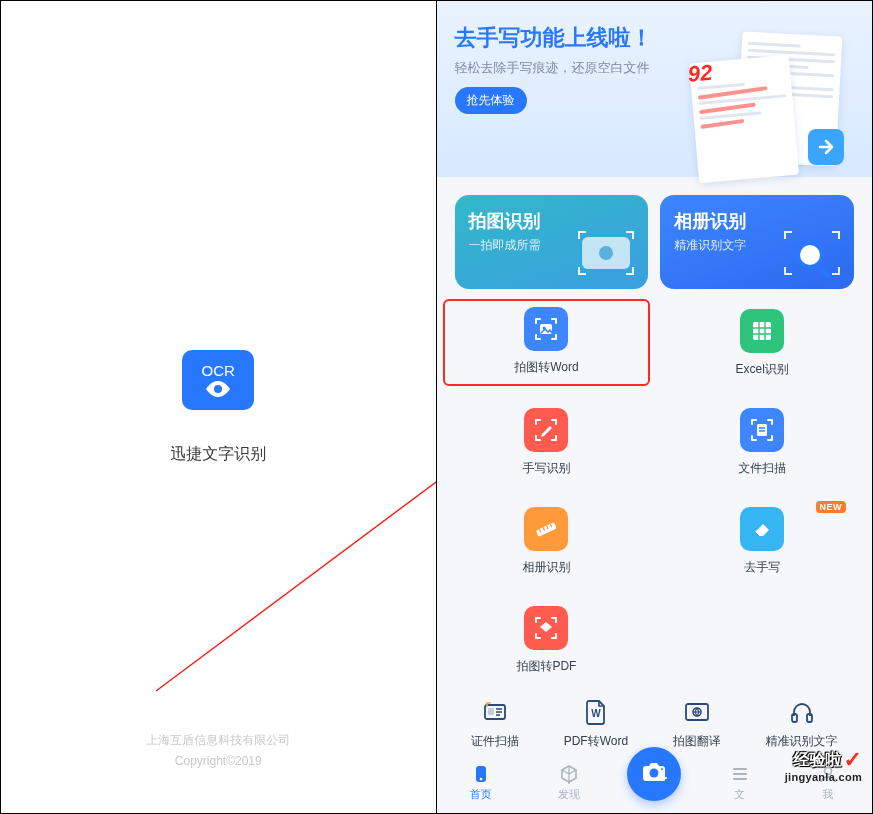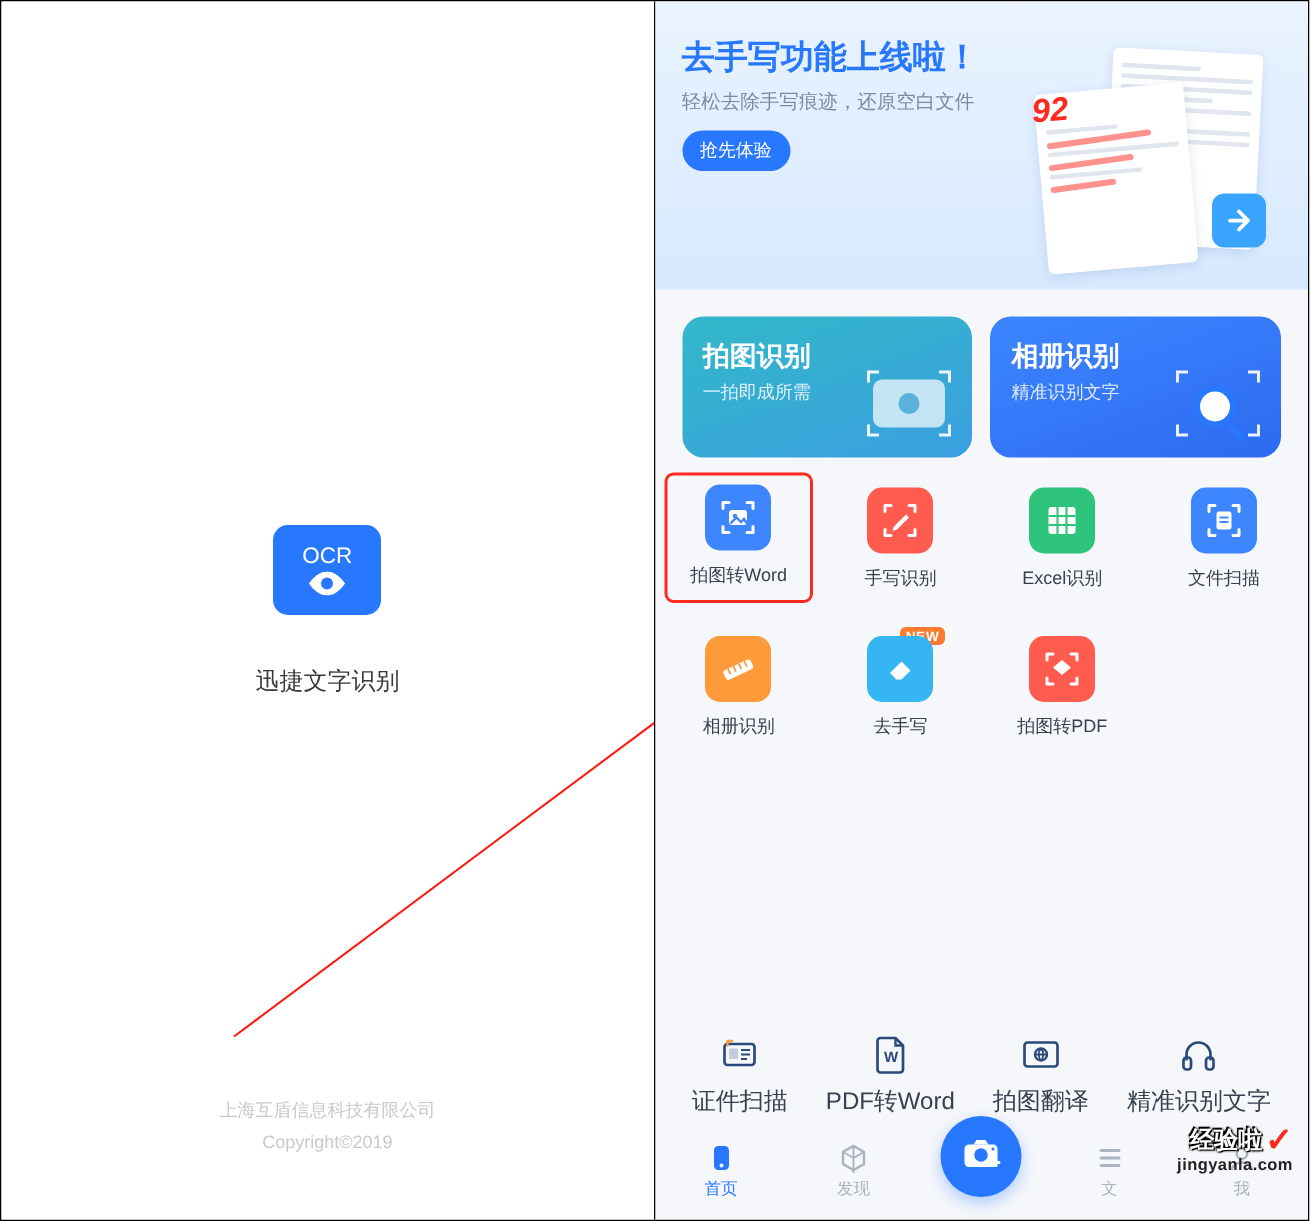--- a/index.html
+++ b/index.html
@@ -41,37 +41,37 @@
     .corner.tl { top:0;left:0; border-right:none; border-bottom:none;}
     .corner.tr { top:0;right:0; border-left:none; border-bottom:none;}
     .corner.bl { bottom:0;left:0; border-right:none; border-top:none;}
     .corner.br { bottom:0;right:0; border-left:none; border-top:none;}
     .cam-body { position:absolute; inset:6px 4px; background:rgba(255,255,255,.7); border-radius:6px; }
     .cam-lens { position:absolute; width:14px; height:14px; border-radius:50%; background:#5bb1d9; top:50%; left:50%; transform:translate(-50%,-50%); }
     .magnifier { position:absolute; inset:6px 4px; }
     .mag-circle { width:28px; height:28px; border:4px solid #2878ff; border-radius:50%; background:#fff; position:relative; left:8px; top:4px; }
     .mag-handle { position:absolute; width:4px; height:14px; background:#2878ff; border-radius:2px; transform:rotate(-45deg); left:34px; top:28px; }
 
-    .grid { display:grid; grid-template-columns: repeat(4,1fr); gap: 16px; padding: 4px 10px 10px; row-gap: 22px; }
+    .grid { display:grid; grid-template-columns: repeat(2,1fr); gap: 16px; padding: 4px 10px 10px; row-gap: 22px; }
     .tool { display:flex; flex-direction:column; align-items:center; position:relative; padding:4px 0; }
     .tool-ico { width:44px; height:44px; border-radius:10px; display:flex; align-items:center; justify-content:center; margin-bottom:8px; background:#fff; position:relative; }
     .tool-ico.blue { background:#3d86ff; }
     .tool-ico.green { background:#2ec47c; }
     .tool-ico.red { background:#ff5b4f; }
     .tool-ico.sky { background:#35b6f2; }
     .tool-ico.orange { background:#ff9a3a; }
     .tool-ico.teal  { background:#1dc6b3; }
     .tool-label { font-size:12px; color:#37404f; }
     .highlight { border:2px solid #ff2a1f; border-radius:6px; padding:6px 4px 4px; margin:-6px -4px -4px; }
     .badge-new { position:absolute; top:-2px; right:16px; background:#ff7a2e; color:#fff; font-size:9px; font-weight:700; padding:1px 4px; border-radius:4px; letter-spacing:.5px; }
 
     .bottom-row { display:flex; justify-content:space-around; padding: 8px 12px 8px; margin-top:auto; }
     .brow-item { display:flex; flex-direction:column; align-items:center; gap:6px; }
     .brow-ico { width:30px; height:30px; display:flex; align-items:center; justify-content:center; color:#2b4a7a; }
-    .brow-label { font-size:16px; color:#37404f; }
+    .brow-label { font-size:12px; color:#37404f; }
 
     .navbar { height:60px; display:flex; align-items:center; justify-content:space-around; border-top:0; padding-bottom:6px; position:relative; }
     .nav-item { display:flex; flex-direction:column; align-items:center; gap:2px; width:60px; }
     .nav-ico { width:22px; height:22px; display:flex; align-items:center; justify-content:center; }
     .nav-label { font-size:11px; }
     .nav-active { color:#2878ff; }
     .nav-muted { color:#aab3bf; }
     .fab { width:54px; height:54px; border-radius:50%; background:#2878ff; display:flex; align-items:center; justify-content:center; margin-top:-18px; box-shadow: 0 4px 10px rgba(40,120,255,.35); }
 
     .watermark { position:absolute; right:10px; bottom:30px; text-align:right; }
@@ -186,39 +186,39 @@
               </g>
               <rect x="7" y="8" width="12" height="10" rx="2" fill="#fff"></rect>
               <circle cx="11" cy="12" r="1.5" fill="#3d86ff"></circle>
               <path d="M8 17l4-4 3 3 2-2 2 3" stroke="#3d86ff" stroke-width="1.6" fill="none"></path>
             </svg>
           </span>
     <span class="tool-label">拍图转Word</span>
         </div>
         <div class="tool">
 
-    <span class="tool-ico red">
-            <svg width="26" height="26" viewBox="0 0 26 26">
-              <g stroke="#fff" stroke-width="2" fill="none" stroke-linecap="round">
-                <path d="M3 3h4M3 3v4M23 3h-4M23 3v4M3 23h4M3 23v-4M23 23h-4M23 23v-4"></path>
-              </g>
-              <path d="M9 17l8-8 2 2-8 8-3 1z" fill="#fff"></path>
-            </svg>
-          </span>
-    <span class="tool-label">手写识别</span>
-        </div>
-        <div class="tool">
-
     <span class="tool-ico green">
             <svg width="24" height="24" viewBox="0 0 24 24">
               <rect x="3" y="3" width="18" height="18" rx="2" fill="#fff"></rect>
               <path d="M3 9h18M3 15h18M9 3v18M15 3v18" stroke="#2ec47c" stroke-width="1.4"></path>
             </svg>
           </span>
     <span class="tool-label">Excel识别</span>
+        </div>
+        <div class="tool">
+
+    <span class="tool-ico red">
+            <svg width="26" height="26" viewBox="0 0 26 26">
+              <g stroke="#fff" stroke-width="2" fill="none" stroke-linecap="round">
+                <path d="M3 3h4M3 3v4M23 3h-4M23 3v4M3 23h4M3 23v-4M23 23h-4M23 23v-4"></path>
+              </g>
+              <path d="M9 17l8-8 2 2-8 8-3 1z" fill="#fff"></path>
+            </svg>
+          </span>
+    <span class="tool-label">手写识别</span>
         </div>
         <div class="tool">
 
     <span class="tool-ico blue">
             <svg width="26" height="26" viewBox="0 0 26 26">
               <g stroke="#fff" stroke-width="2" fill="none" stroke-linecap="round">
                 <path d="M3 3h4M3 3v4M23 3h-4M23 3v4M3 23h4M3 23v-4M23 23h-4M23 23v-4"></path>
               </g>
               <rect x="8" y="7" width="10" height="12" rx="1.5" fill="#fff"></rect>
               <path d="M10 11h6M10 14h6" stroke="#3d86ff" stroke-width="1.4"></path>

